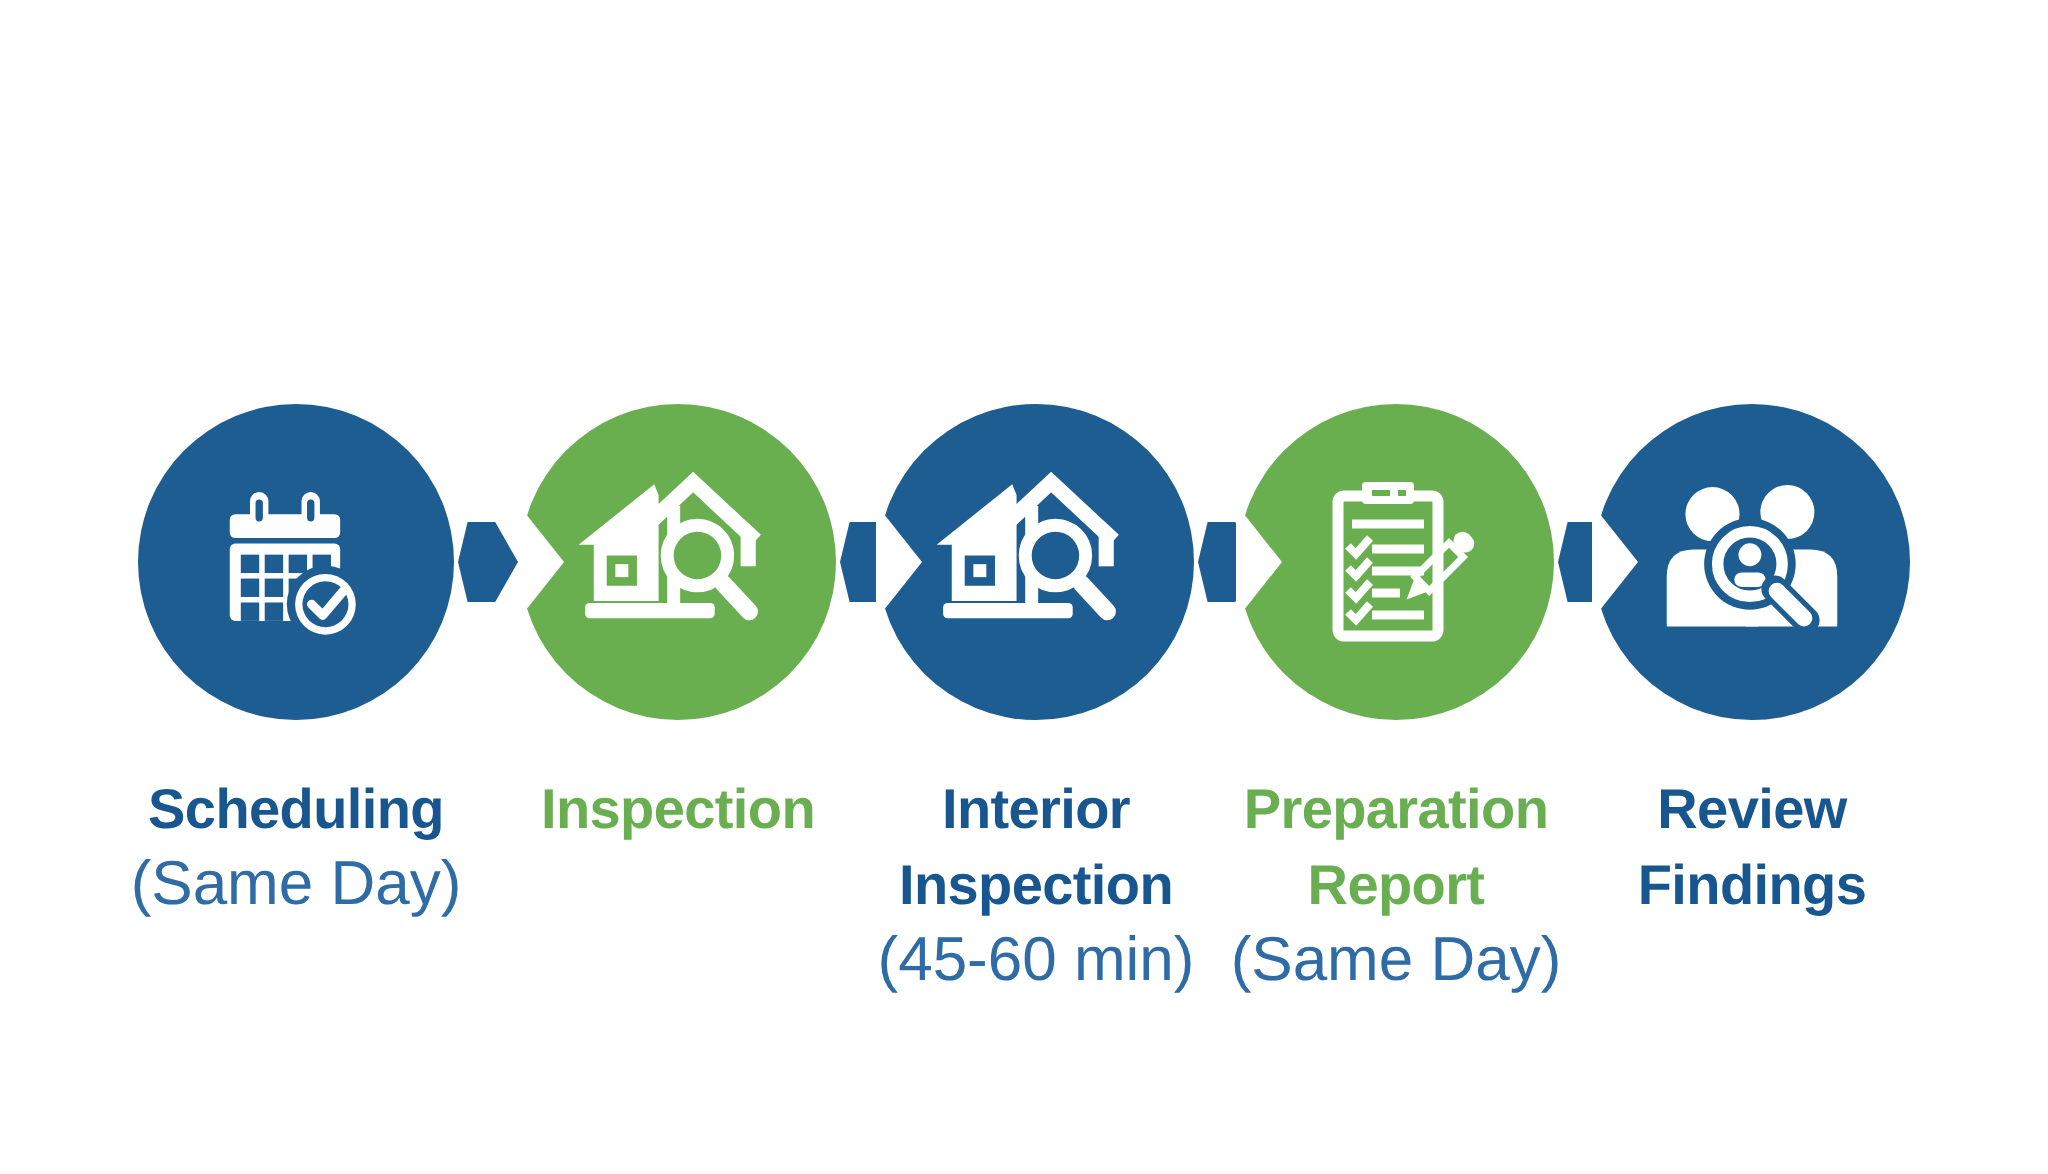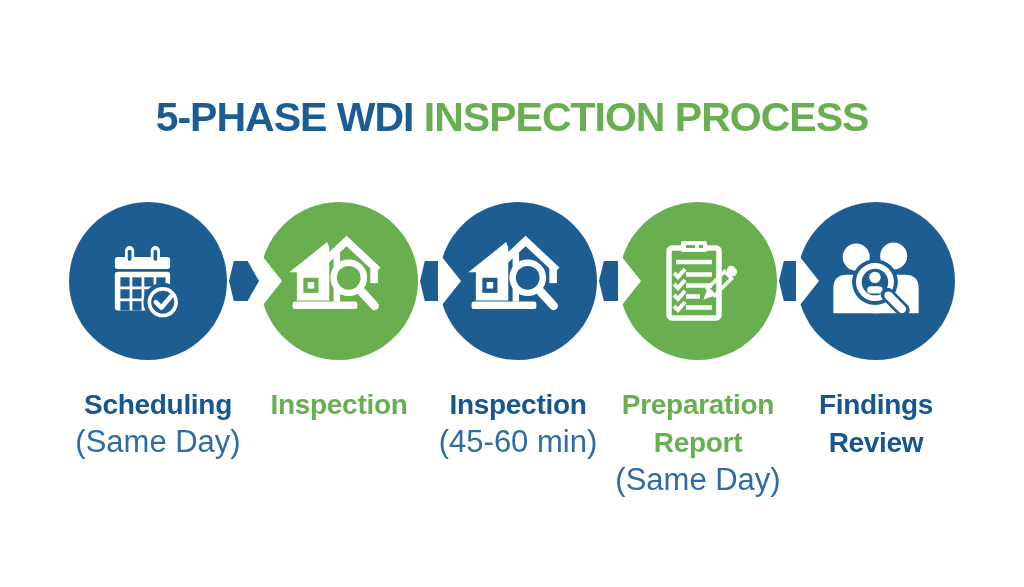--- a/index.html
+++ b/index.html
@@ -49,23 +49,20 @@
   .col.blue .pname{color:#17568e;}
   .col.green .pname{color:#6aae52;}
   .psub{font-size:31px;font-weight:400;line-height:36px;color:#2f6ba5;}
   .pname:empty,.psub:empty{display:none;}
 </style>
 </head>
 <body>
 
 <div class="stage">
 
-  <div class="title">
-    <span class="t1">5-PHASE WDI</span><span class="t2"> INSPECTION PROCESS</span>
-  </div>
 
   <div class="circle blue" style="left:69px">
     <svg width="92" height="92" viewBox="0 0 100 100">
       <rect x="14" y="24" width="60" height="13" rx="3" fill="#fff"></rect>
       <rect x="25" y="12" width="10" height="21" rx="5" fill="#fff"></rect>
       <rect x="28" y="16" width="4" height="12" rx="2" fill="var(--c)"></rect>
       <rect x="53" y="12" width="10" height="21" rx="5" fill="#fff"></rect>
       <rect x="56" y="16" width="4" height="12" rx="2" fill="var(--c)"></rect>
       <rect x="14" y="40" width="60" height="42" rx="3" fill="#fff"></rect>
       <g fill="var(--c)">
@@ -156,40 +153,41 @@
       <path d="M47,81 V57 Q47,44 60,44 H78 Q91,44 91,57 V81 Z" fill="#fff"></path>
       <circle cx="49" cy="51" r="22" fill="var(--c)"></circle>
       <circle cx="49" cy="51" r="15.5" fill="var(--c)" stroke="#fff" stroke-width="5.5"></circle>
       <circle cx="49" cy="46.5" r="5.5" fill="#fff"></circle>
       <rect x="41.5" y="55" width="15" height="7" rx="3.5" fill="#fff"></rect>
       <line x1="61" y1="63" x2="76" y2="78" stroke="var(--c)" stroke-width="13" stroke-linecap="round"></line>
       <line x1="62" y1="64" x2="75" y2="77" stroke="#fff" stroke-width="8" stroke-linecap="round"></line>
     </svg>
   </div>
 
-  <div class="col blue" style="left:52px">
+  <div class="col blue" style="left:42px">
     <div class="pname">Scheduling</div>
 
     <div class="psub">(Same Day)</div>
   </div>
 
   <div class="col green" style="left:233px">
     <div class="pname">Inspection</div>
   </div>
 
   <div class="col blue" style="left:412px">
+    <div class="pname">Interior</div>
     <div class="pname">Inspection</div>
     <div class="psub">(45-60 min)</div>
   </div>
 
   <div class="col green" style="left:592px">
     <div class="pname">Preparation</div>
     <div class="pname">Report</div>
     <div class="psub">(Same Day)</div>
   </div>
 
   <div class="col blue" style="left:770px">
+    <div class="pname">Review</div>
     <div class="pname">Findings</div>
-    <div class="pname">Review</div>
 
   </div>
 
 </div>
 
 </body></html>

